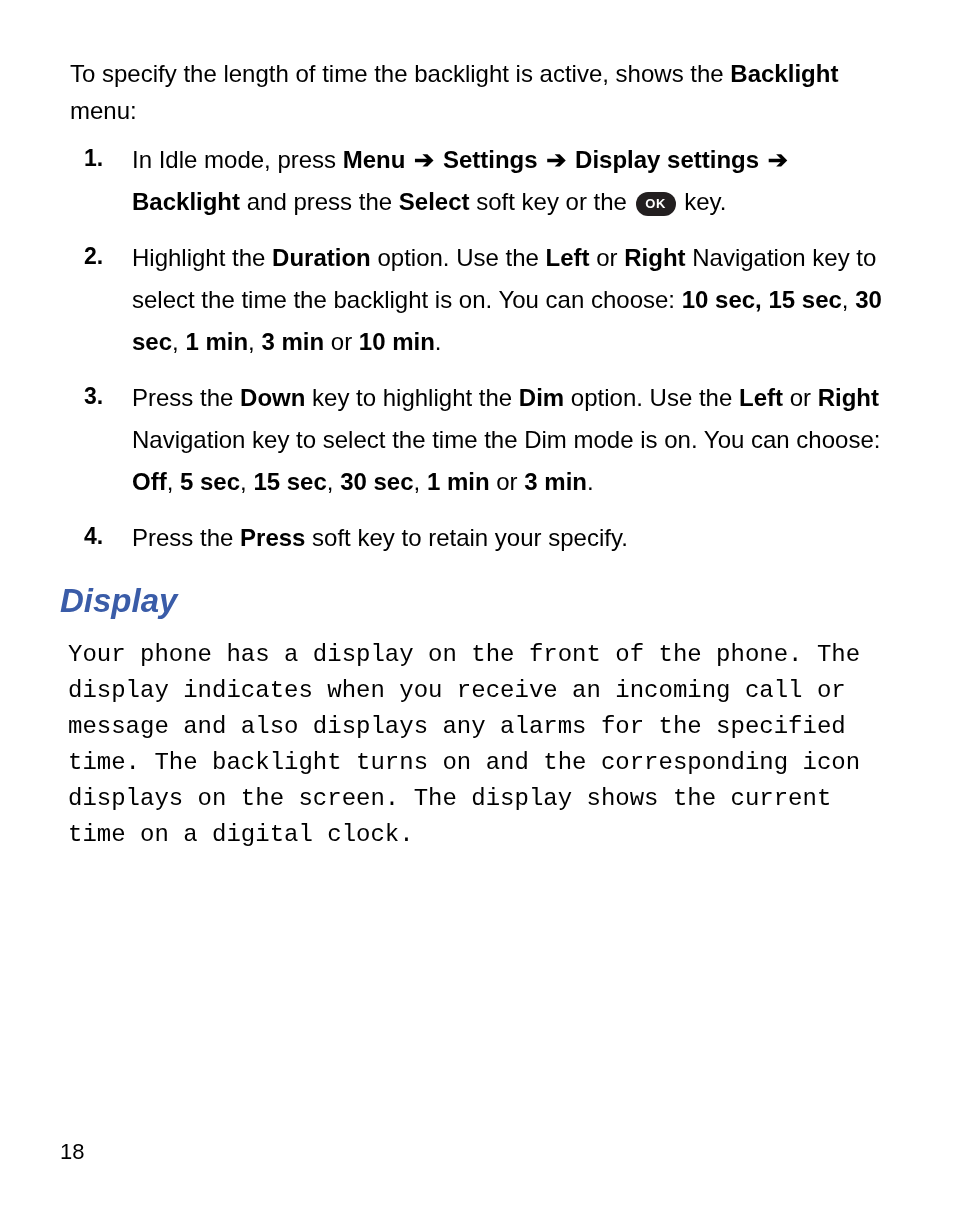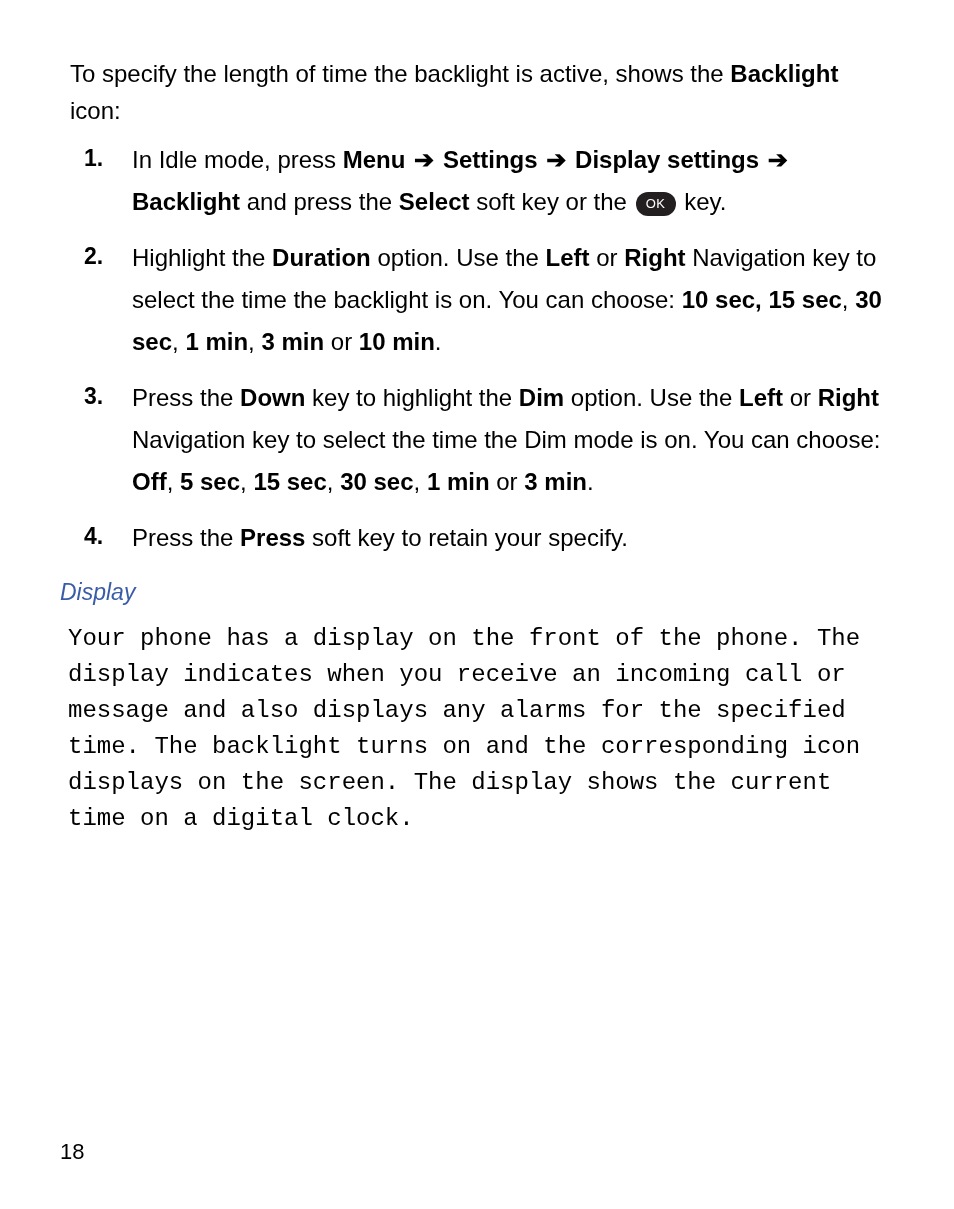--- a/index.html
+++ b/index.html
@@ -50,53 +50,53 @@
       margin: 0 2px;
     }
     .ok-key {
       display: inline-block;
       width: 40px;
       height: 24px;
       background: #231f20;
       border-radius: 12px;
       color: #ffffff;
       font-size: 13px;
-      font-weight: normal;
+      font-weight: bold;
       text-align: center;
       line-height: 24px;
       vertical-align: middle;
       font-family: Arial, sans-serif;
       letter-spacing: 0.5px;
       margin: 0 2px;
     }
     .section-heading {
       color: #3a5ca8;
-      font-weight: normal;
+      font-weight: bold;
       font-style: italic;
-      font-size: 23px;
+      font-size: 33px;
       margin-top: 16px;
       margin-bottom: 10px;
     }
     .body-para {
       margin-left: 8px;
       line-height: 1.5;
       font-family: Liberation Mono, monospace;
     }
     .page-num {
       position: absolute;
       bottom: 40px;
       left: 60px;
       font-size: 22px;
     }
   </style>
 </head>
 <body>
 
 <p class="intro">
-  <span>To specify the length of time the backlight is active, shows the </span><span class="bold">Backlight</span><span> icon:</span>
+  <span>To specify the length of time the backlight is active, shows the </span><span class="bold">Backlight</span><span> menu:</span>
 </p>
 
 <ol class="list">
     <li class="list-item">
       <span class="list-num">1.</span>
       <span class="list-content"><span>In Idle mode, press </span><span class="bold">Menu</span><span class="arrow"> ➔ </span><span class="bold">Settings</span><span class="arrow"> ➔ </span><span class="bold">Display settings</span><span class="arrow"> ➔ </span><span class="bold">Backlight</span><span> and press the </span><span class="bold">Select</span><span> soft key or the </span><span class="ok-key">OK</span><span> key.</span></span>
     </li>
     <li class="list-item">
       <span class="list-num">2.</span>
       <span class="list-content"><span>Highlight the </span><span class="bold">Duration</span><span> option. Use the </span><span class="bold">Left</span><span> or </span><span class="bold">Right</span><span> Navigation key to select the time the backlight is on. You can choose: </span><span class="bold">10 sec, 15 sec</span><span>, </span><span class="bold">30 sec</span><span>, </span><span class="bold">1 min</span><span>, </span><span class="bold">3 min</span><span> or </span><span class="bold">10 min</span><span>.</span></span>

